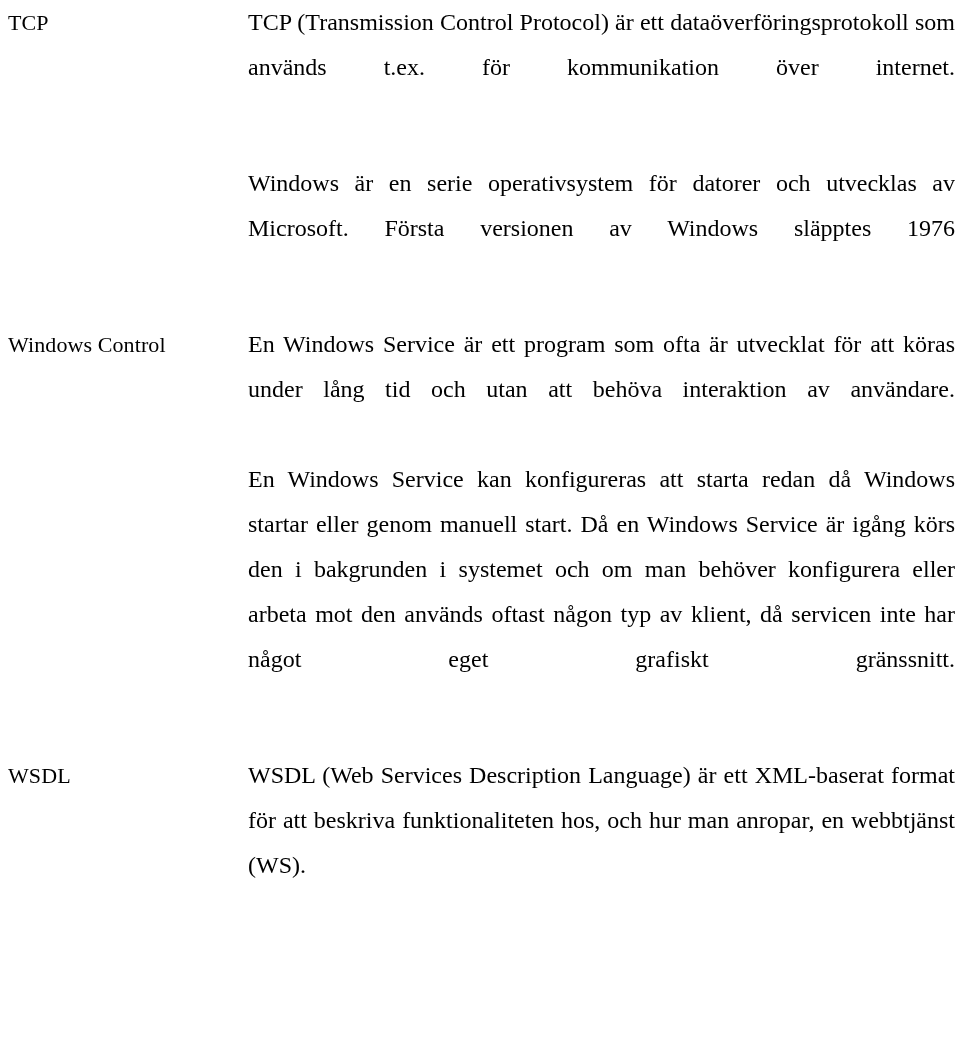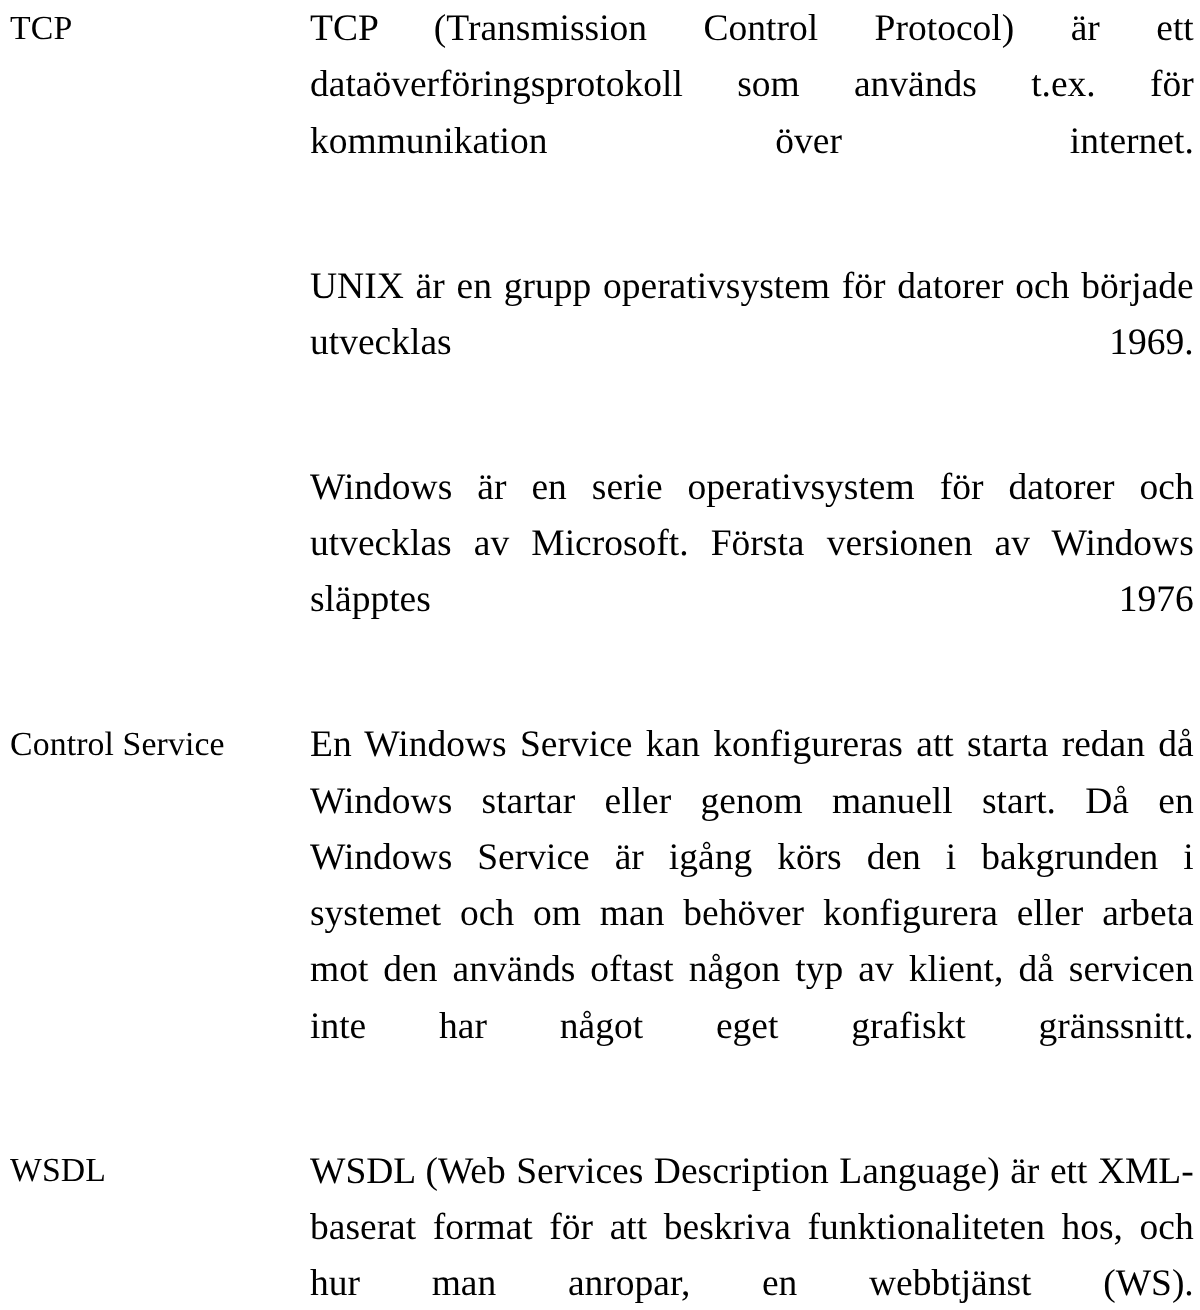--- a/index.html
+++ b/index.html
@@ -43,30 +43,30 @@
   
   .entry + .entry {
     margin-top: 26px;
   }
 
   .term {
     position: absolute;
     left: 8px;
     top: 0;
     width: 232px;
-    font-size: 27px;
+    font-size: 22px;
     line-height: 45px;
     letter-spacing: 0.1px;
     white-space: nowrap;
   }
 
   .definition {
     margin: 0 0 0 248px;
     width: 707px;
-    font-size: 30px;
+    font-size: 24px;
     line-height: 45px;
     text-align: justify;
     text-justify: inter-word;
     hyphens: manual;
   }
 
   .definition p {
     margin: 0;
     padding: 0;
     text-align: justify;
@@ -86,34 +86,32 @@
   <div class="glossary">
 
     <div class="entry">
       <div class="term">TCP</div>
       <div class="definition">
         <p>TCP (Transmission Control Protocol) är ett dataöverföringsproto­koll som används t.ex. för kommunikation över internet.</p>
       </div>
     </div>
 
     <div class="entry">
-      <div class="definition">
-        <p>UNIX är en grupp operativsystem för datorer och började utvecklas 1969.</p>
-      </div>
     </div>
 
     <div class="entry">
       <div class="definition">
         <p>Windows är en serie operativsystem för datorer och utvecklas av Microsoft. Första versionen av Windows släpptes 1976</p>
       </div>
     </div>
 
     <div class="entry">
-      <div class="term">Control Service</div>
+      <div class="term">Windows Control</div>
       <div class="definition">
+        <p>En Windows Service är ett program som ofta är utvecklat för att köras under lång tid och utan att behöva interaktion av användare.</p>
         <p>En Windows Service kan konfigureras att starta redan då Windows startar eller genom manuell start. Då en Windows Service är igång körs den i bakgrunden i systemet och om man behöver konfigurera eller arbeta mot den används oftast någon typ av klient, då servicen inte har något eget grafiskt gränssnitt.</p>
       </div>
     </div>
 
     <div class="entry">
     </div>
 
     <div class="entry">
       <div class="term">WSDL</div>
       <div class="definition">

